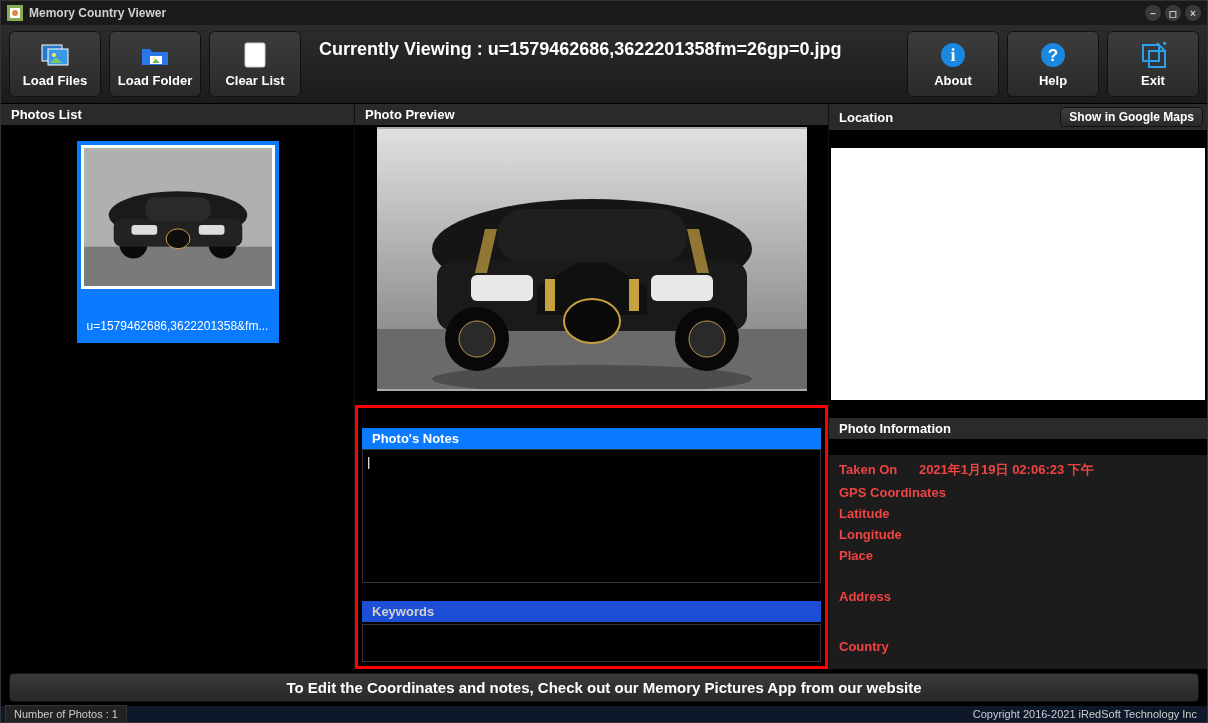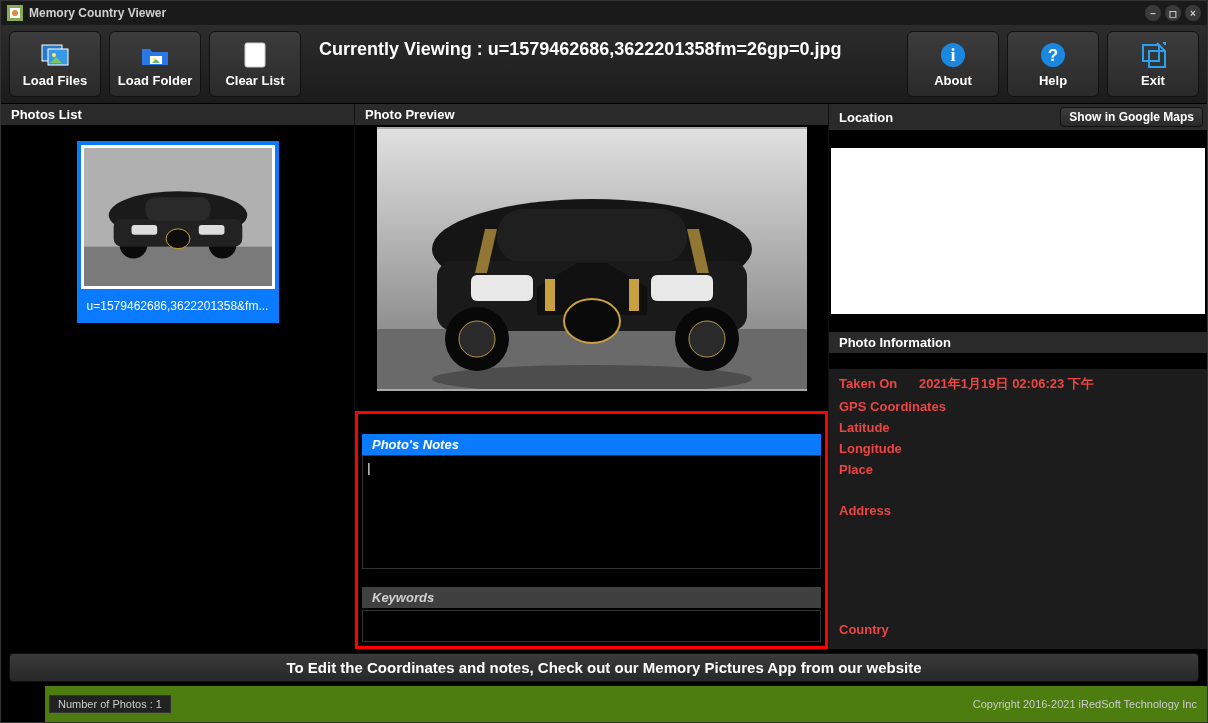--- a/index.html
+++ b/index.html
@@ -106,20 +106,21 @@
 }
 .thumb {
   width: 202px;
   background: #0a7aff;
   padding: 4px;
   display: flex;
   flex-direction: column;
   align-items: center;
   margin: 4px auto 0;
   cursor: pointer;
+  gap: 20px;
 }
 .thumb-img {
   width: 100%;
   height: 144px;
   background: #b4b4b4;
   display: flex;
   align-items: center;
   justify-content: center;
   overflow: hidden;
   border:3px solid #fff;
@@ -153,45 +154,44 @@
   width: 430px;
   height: 100%;
   background: #aaa;
   display:flex; align-items:center; justify-content:center;
 }
 .highlight-box {
   border: 3px solid #ff0000;
   display: flex;
   flex-direction: column;
   padding: 4px 0 0;
-  margin-top: 18px;
+  margin-top: 12px;
   flex: 1;
   min-height: 0;
-  font-style: italic;
 }
 .notes-header {
   background: #0a7aff;
   color: #fff;
   font-weight: bold;
   padding: 3px 10px;
   font-size: 13px;
   margin: 16px 4px 0;
 }
 .notes-body {
   height: 140px;
   background: #000;
   border: 1px solid #333;
   margin: 0 4px;
   color: #fff;
   padding: 4px;
 }
 .notes-body::before { content: "|"; animation: blink 1s infinite; color:#fff;}
 @keyframes blink { 50% { opacity: 0; } }
 .keywords-header {
-  background: #404040;
+  background: #1d4ed8;
   color: #d0d0d0;
   font-weight: bold;
   padding: 3px 10px;
   font-size: 13px;
   margin: 18px 4px 0;
 }
 .keywords-body {
   height: 40px;
   background: #000;
   border: 1px solid #333;
@@ -247,27 +247,26 @@
   border: 1px solid #111;
   border-radius: 4px;
   margin: 4px 8px;
   padding: 5px;
   text-align: center;
   color: #fff;
   font-weight: bold;
   font-size: 15px;
 }
 .status-bar {
-  height: 36px;
-  background: #4d7c0f;
+  height: 16px;
+  background: #0f172a;
   display: flex;
   align-items: center;
   font-size: 11px;
   color: #ccc;
-  margin-left: 44px;
 }
 .status-bar .cell {
   border: 1px solid #333;
   padding: 2px 8px;
   margin: 0 4px;
   background: #222;
 }
 .status-bar .spacer { flex: 1; }
 .status-bar .copyright { padding: 0 10px; }
 </style>
@@ -429,21 +428,21 @@
       <div class="info-body">
         <div class="info-row">
           <span class="k">Taken On</span>
           <span class="v">2021年1月19日 02:06:23 下午</span>
         </div>
         <div class="info-row">GPS Coordinates</div>
         <div class="info-row">Latitude</div>
         <div class="info-row">Longitude</div>
         <div class="info-row">Place</div>
         <div class="info-row" style="margin-top:26px">Address</div>
-        <div class="info-row" style="margin-top:104px">Country</div>
+        <div class="info-row" style="margin-top:35px">Country</div>
       </div>
     </div>
   </div>
 
   <div class="footer-msg">To Edit the Coordinates and notes, Check out our Memory Pictures App from our website</div>
 
   <div class="status-bar">
     <span class="cell">Number of Photos : 1</span>
     <span class="spacer"></span>
     <span class="copyright">Copyright 2016-2021 iRedSoft Technology Inc</span>

